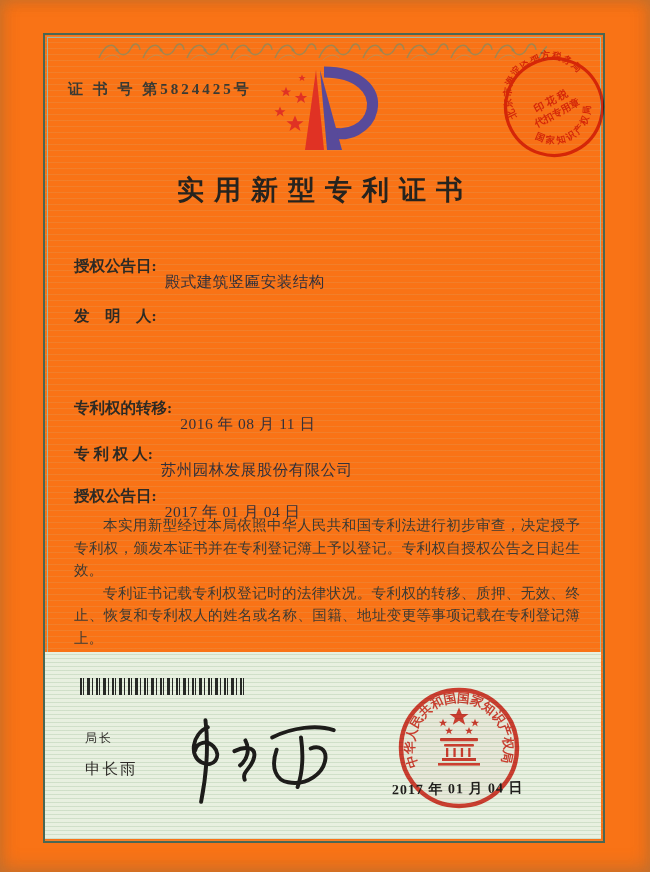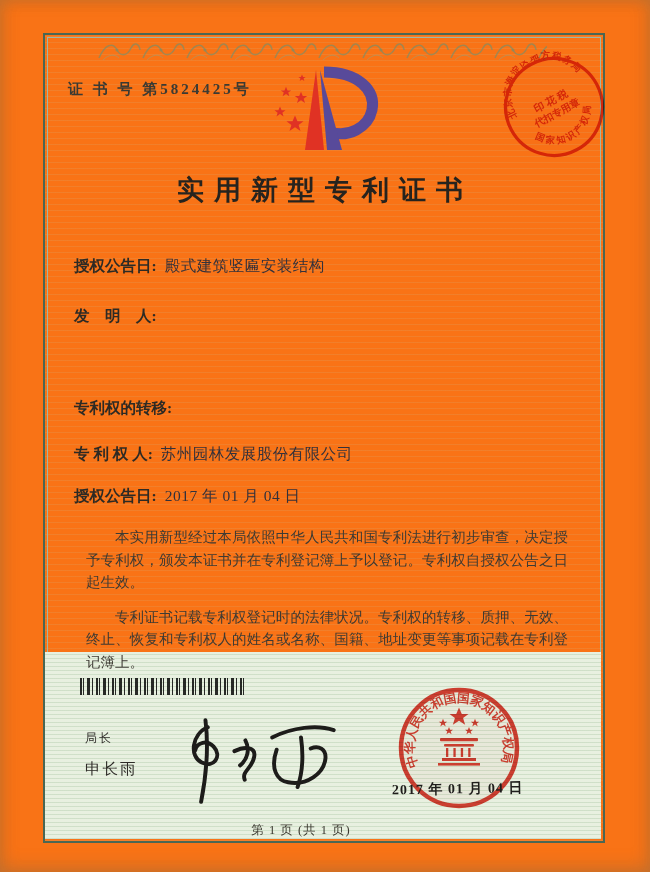--- a/index.html
+++ b/index.html
@@ -32,27 +32,27 @@
     transform:rotate(-28deg);
     mix-blend-mode:multiply;opacity:.92;
   }
   .title{
     position:absolute;left:0;top:172px;width:650px;
     text-align:center;font-size:27px;font-weight:700;color:#26231e;
     letter-spacing:10px;
   }
   .field{position:absolute;left:74px;right:60px;font-size:15.5px;color:#33302a;display:flex;}
   .field .flabel{font-weight:700;white-space:pre;color:#2d2a24;}
-  .field .fvalue{margin-left:8px;color:#33313b;letter-spacing:.5px;}
+  .field .fvalue{margin-left:8px;color:#33313b;letter-spacing:.5px;margin-top:16px;}
   .f0{top:256px}.f1{top:306px}.f2{top:352px}.f3{top:398px}.f4{top:444px}.f5{top:486px}
   .body-text{
     position:absolute;left:74px;top:514px;width:506px;
     font-size:14.5px;line-height:22.5px;color:#3d3a33;text-align:justify;
   }
-  .body-text p{margin:12px;text-indent:2em;}
+  .body-text p{margin:0;text-indent:2em;}
   .band{
     position:absolute;left:45px;top:652px;width:556px;height:187px;
     background:
       repeating-linear-gradient(0deg, rgba(150,185,145,.30) 0 1px, rgba(0,0,0,0) 1px 4px),
       #e8f0e0;
   }
   .barcode{
     position:absolute;left:80px;top:678px;width:166px;height:17px;
     background:
       repeating-linear-gradient(90deg,#2c2c2c 0 2px,rgba(0,0,0,0) 2px 3px,#2c2c2c 3px 4px,rgba(0,0,0,0) 4px 7px,#2c2c2c 7px 10px,rgba(0,0,0,0) 10px 12px,#2c2c2c 12px 13px,rgba(0,0,0,0) 13px 16px);
@@ -159,20 +159,21 @@
 
   <div class="field f0">
     <span class="flabel">授权公告日:</span>
     <span class="fvalue">殿式建筑竖匾安装结构</span>
   </div>
   <div class="field f1">
     <span class="flabel">发　明　人:</span>
   </div>
   <div class="field f3">
     <span class="flabel">专利权的转移:</span>
+    <span class="fvalue">2016 年 08 月 11 日</span>
   </div>
   <div class="field f4">
     <span class="flabel">专 利 权 人:</span>
     <span class="fvalue">苏州园林发展股份有限公司</span>
   </div>
   <div class="field f5">
     <span class="flabel">授权公告日:</span>
     <span class="fvalue">2017 年 01 月 04 日</span>
   </div>
 
@@ -219,15 +220,14 @@
       <rect x="59.4" y="64" width="2.3" height="9"></rect>
       <rect x="66.8" y="64" width="2.3" height="9"></rect>
       <rect x="74.2" y="64" width="2.3" height="9"></rect>
       <rect x="48" y="74" width="34" height="3"></rect>
       <rect x="44" y="79" width="42" height="2.6"></rect>
     </g>
   </svg>
 
   <div class="seal-date">2017 年 01 月 04 日</div>
 
-  <div class="page-footer">第 1 页 (共 1 页)</div>
 
 </div>
 
 </body></html>

